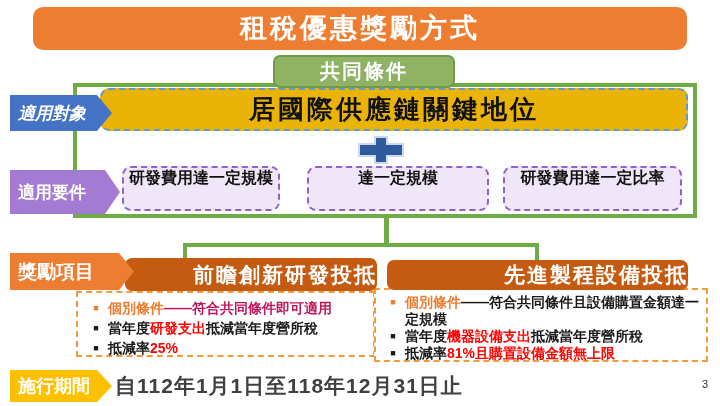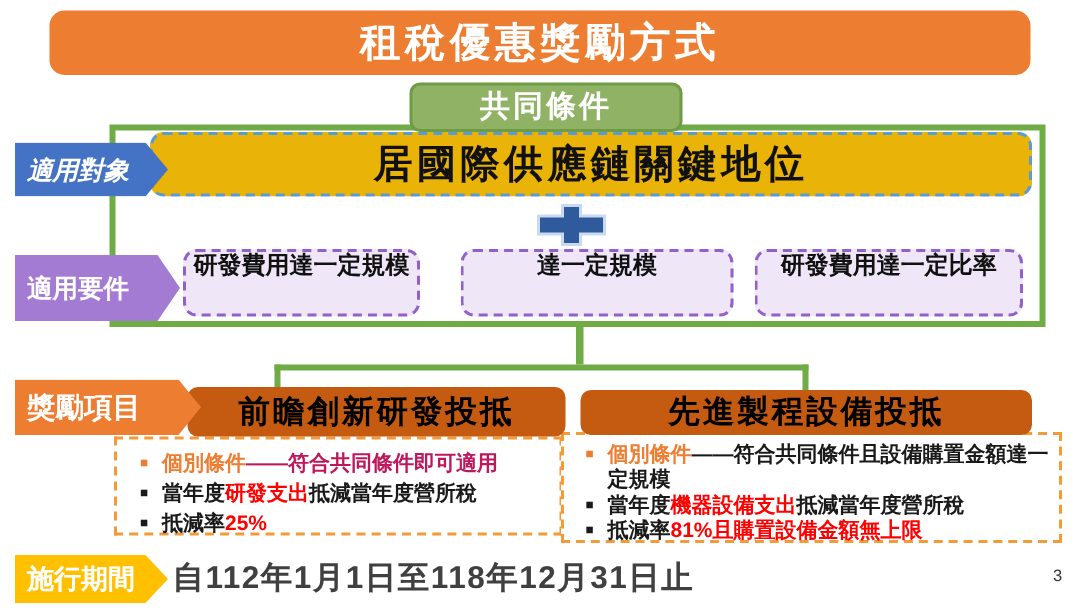--- a/index.html
+++ b/index.html
@@ -51,22 +51,22 @@
   #req-2{left:307px;width:182px;}
   #req-3{left:503px;width:179px;}
   
   .conn{background:#6FAC46;z-index:0;}
   #conn-mid{left:384px;top:218px;width:5px;height:25px;}
   #conn-h{left:183px;top:243px;width:356px;height:4px;}
   #conn-l{left:183px;top:243px;width:4px;height:17px;}
   #conn-r{left:535px;top:243px;width:4px;height:19px;}
   
   .inc-header{
-    background:#C55A11;border-radius:7px;color:#000000;font-weight:bold;font-size:21px;
-    letter-spacing:2px;text-align:center;z-index:2;
+    background:#C55A11;border-radius:7px;color:#ffffff;font-weight:bold;font-size:21px;
+    letter-spacing:2px;text-align:right;z-index:2;
   }
   #inc-header-1{left:125px;top:258px;width:252px;height:33px;line-height:33px;}
   #inc-header-2{left:387px;top:260px;width:301px;height:30px;line-height:30px;}
   
   .inc-box{
     border:2px dashed #F29B38;background:#ffffff;box-sizing:border-box;z-index:1;
   }
   #inc-box-1{left:76px;top:291px;width:299px;height:66px;padding:5px 4px 0 6px;}
   #inc-box-2{left:374px;top:288px;width:334px;height:74px;padding:4px 3px 0 5px;}
   .bullet-row{display:flex;align-items:flex-start;font-weight:bold;font-size:14px;color:#1A1A1A;}

